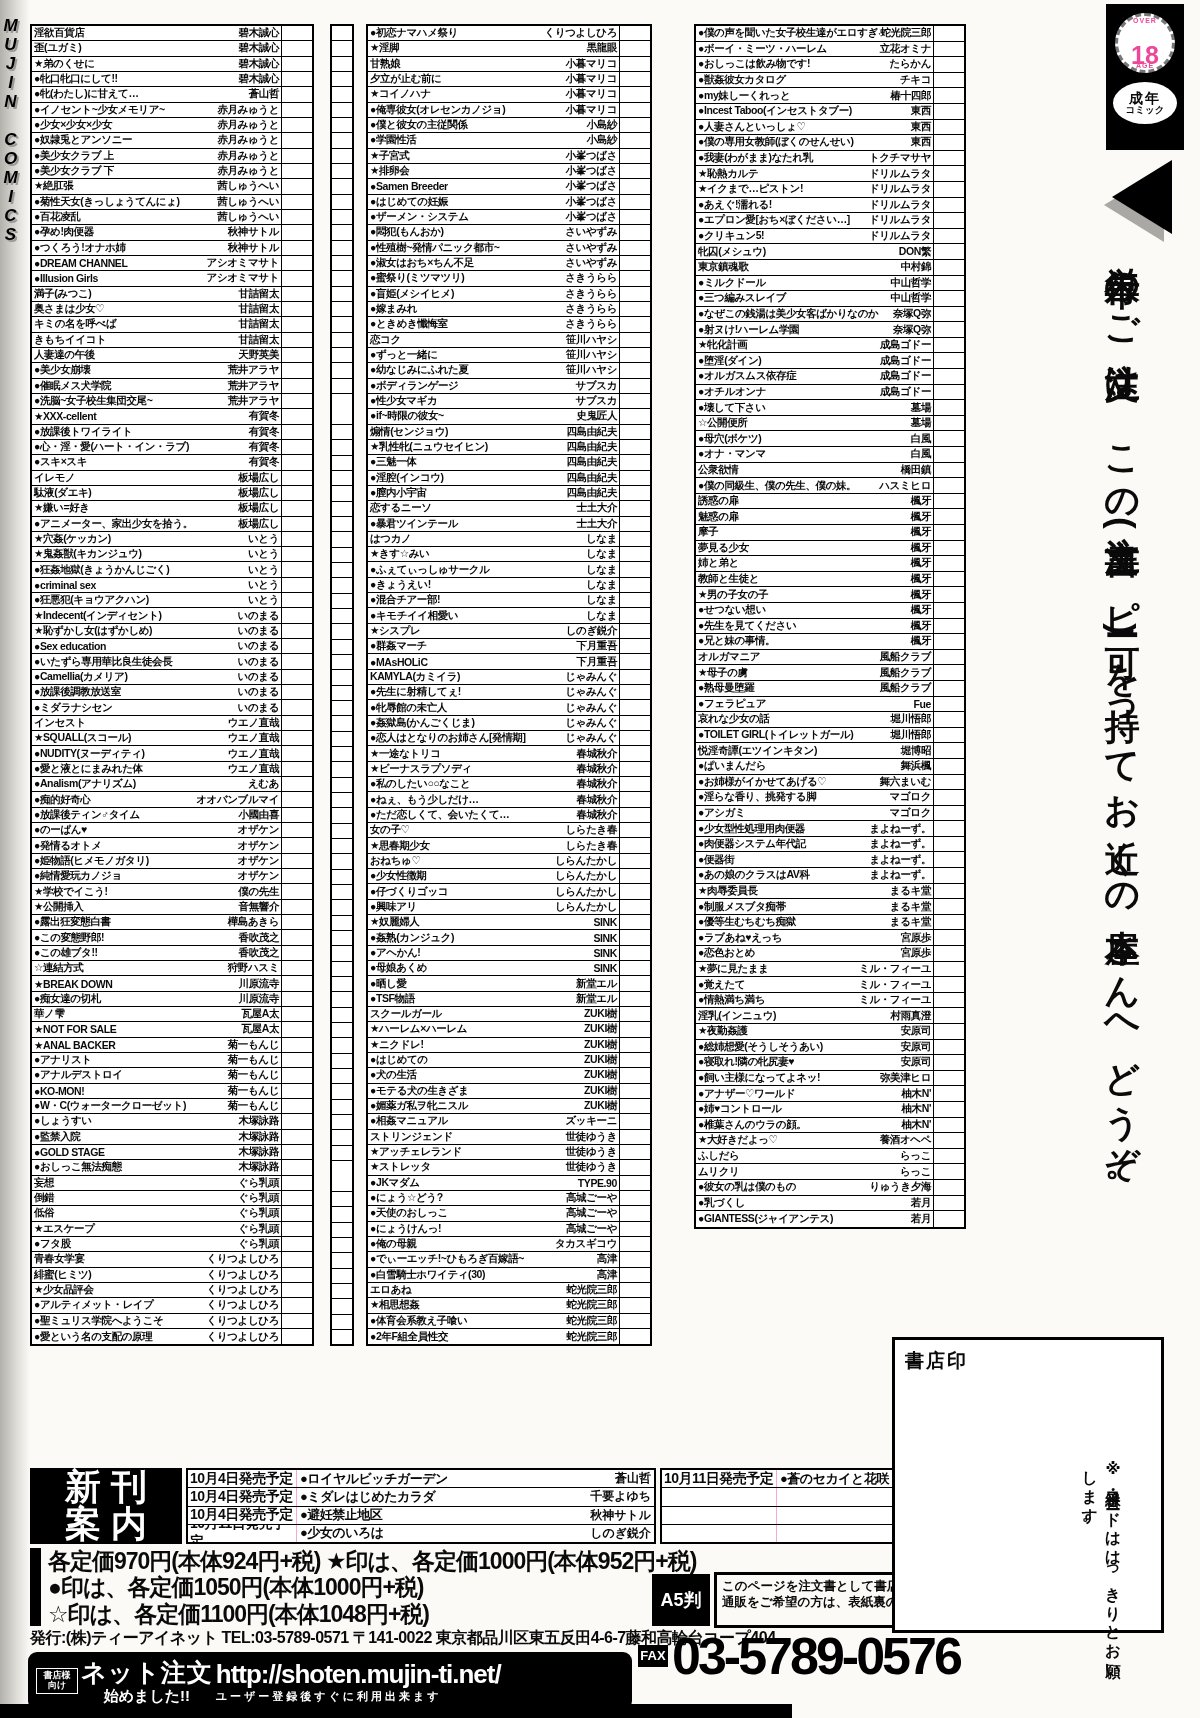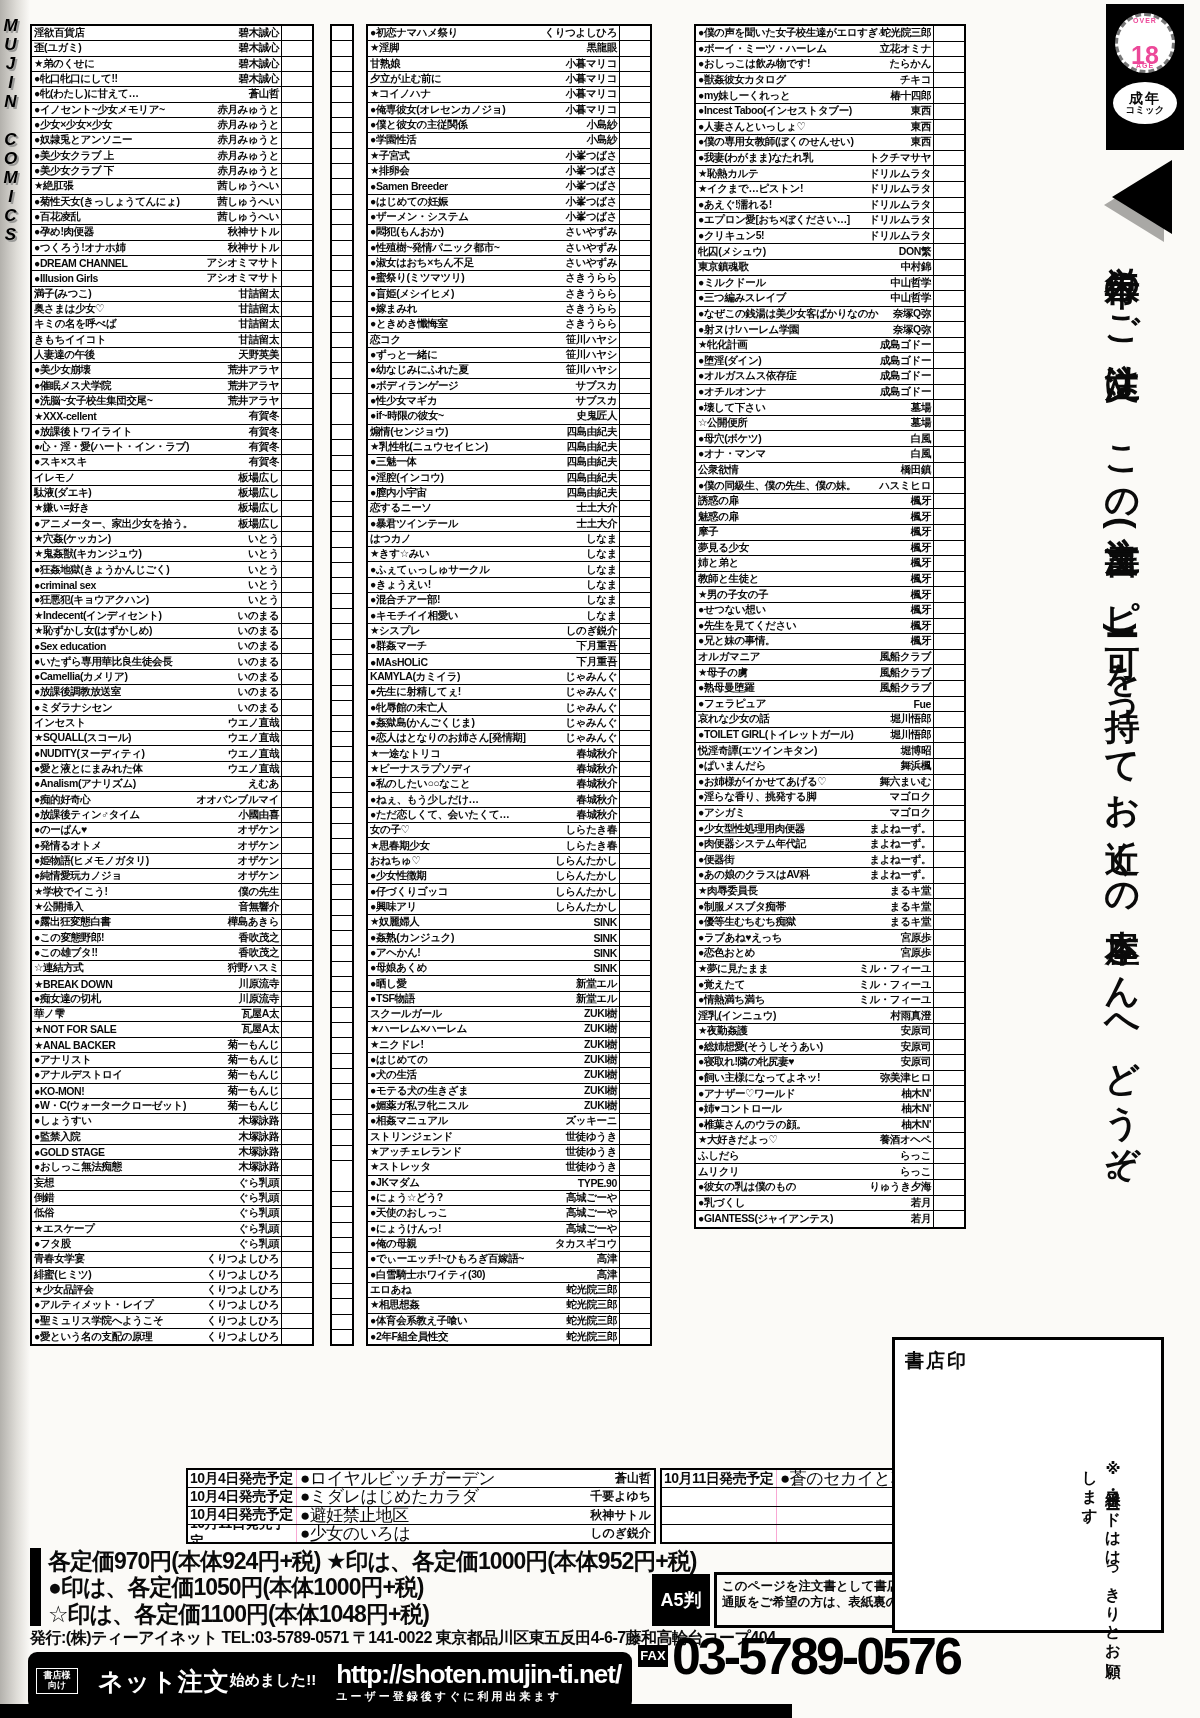--- a/index.html
+++ b/index.html
@@ -46,36 +46,36 @@
   .shinkan{position:absolute;left:30px;top:1468px;width:152px;height:76px;background:#000;color:#fff;
            display:flex;flex-direction:column;align-items:center;justify-content:center;line-height:1.02;}
   .shinkan div{font-size:36px;font-weight:900;letter-spacing:10px;text-indent:10px;}
   .reltable{position:absolute;border:2px solid #000;background:#fff;box-sizing:border-box;display:flex;flex-direction:column;}
   #rel-l{left:186px;top:1468px;width:470px;height:76px;}
   #rel-r{left:660px;top:1468px;width:406px;height:76px;}
   .rrow{flex:1;display:flex;align-items:center;border-bottom:1px solid #000;overflow:hidden;box-sizing:border-box;}
   .rrow:last-child{border-bottom:none;}
   .rrow .d{width:106px;flex:none;font-size:14px;font-weight:700;letter-spacing:-0.5px;padding-left:2px;border-right:1px solid #f9a8d4;align-self:stretch;display:flex;align-items:center;}
   #rel-r .rrow .d{width:112px;}
-  .rrow .t{flex:1;font-size:17px;font-weight:400;letter-spacing:-0.5px;white-space:nowrap;overflow:hidden;padding-left:3px;}
+  .rrow .t{flex:1;font-size:13px;font-weight:700;letter-spacing:-0.5px;white-space:nowrap;overflow:hidden;padding-left:3px;}
   .rrow .a{font-size:12px;font-weight:700;white-space:nowrap;padding-right:3px;}
   .pricebar{position:absolute;left:30px;top:1548px;width:11px;height:78px;background:#000;}
   .p1{position:absolute;left:48px;top:1546px;font-size:23px;font-weight:900;letter-spacing:-1px;white-space:nowrap;}
   .p2{position:absolute;left:48px;top:1572px;font-size:23px;font-weight:900;letter-spacing:-1px;white-space:nowrap;}
   .p3{position:absolute;left:48px;top:1599px;font-size:23px;font-weight:900;letter-spacing:-1px;white-space:nowrap;}
   .a5{position:absolute;left:652px;top:1574px;width:58px;height:52px;background:#000;color:#fff;
       display:flex;align-items:center;justify-content:center;font-size:18px;font-weight:900;}
   .notebox{position:absolute;left:714px;top:1572px;width:324px;height:56px;border:3px solid #000;
            box-sizing:border-box;font-size:12.5px;font-weight:700;line-height:1.3;padding:3px 5px;}
   .pub{position:absolute;left:30px;top:1628px;font-size:16px;font-weight:900;letter-spacing:-0.5px;white-space:nowrap;}
   .netbar{position:absolute;left:28px;top:1652px;width:604px;height:58px;background:#000;border-radius:9px;
-          color:#fff;display:flex;align-items:center;padding:0 8px;box-sizing:border-box;gap:20px;}
+          color:#fff;display:flex;align-items:center;padding:0 8px;box-sizing:border-box;gap:3px;}
   .nettag{flex:none;border:1px solid #fff;font-size:9px;font-weight:700;line-height:1.1;padding:2px 3px;
           writing-mode:horizontal-tb;width:34px;text-align:center;}
-  .netmain{flex:none;display:flex;flex-direction:row;line-height:1;}
+  .netmain{flex:none;display:flex;flex-direction:column;line-height:1;}
   .netmain .n1{font-size:25px;font-weight:900;letter-spacing:1px;}
   .netmain .n2{font-size:15px;font-weight:700;margin-top:3px;text-align:center;}
   .neturl{display:flex;flex-direction:column;line-height:1;}
   .neturl .u1{font-size:26px;font-weight:900;letter-spacing:-1px;}
   .neturl .u2{font-size:11px;font-weight:700;letter-spacing:3px;margin-top:4px;}
   .faxwrap{position:absolute;left:638px;top:1630px;display:flex;align-items:center;}
   .faxlabel{width:24px;background:#000;color:#fff;display:flex;flex-direction:column;align-items:center;
             font-size:13px;font-weight:900;line-height:1.1;padding:4px 3px;}
   .faxnum{font-size:52px;font-weight:900;letter-spacing:-3px;color:#000;line-height:1;margin-left:4px;}
   .stampbox{position:absolute;left:892px;top:1337px;width:272px;height:296px;border:3px solid #000;
@@ -1601,20 +1601,24 @@
       <span class="age">AGE</span>
     </div>
     <div class="seinen">
       <span class="s1">成年</span>
       <span class="s2">コミック</span>
     </div>
   </div>
   <div class="arrow"></div>
   <div class="sidemsg">単行本のご注文は、この注文書(コピー可)を持ってお近くの本屋さんへどうぞ。</div>
 
+  <div class="shinkan">
+    <div>新刊</div>
+    <div>案内</div>
+  </div>
   <div class="reltable" id="rel-l">
 
       <div class="rrow">
         <span class="d">10月4日発売予定</span>
         <span class="t">●ロイヤルビッチガーデン</span>
         <span class="a">蒼山哲</span>
       </div>
 
       <div class="rrow">
         <span class="d">10月4日発売予定</span>

